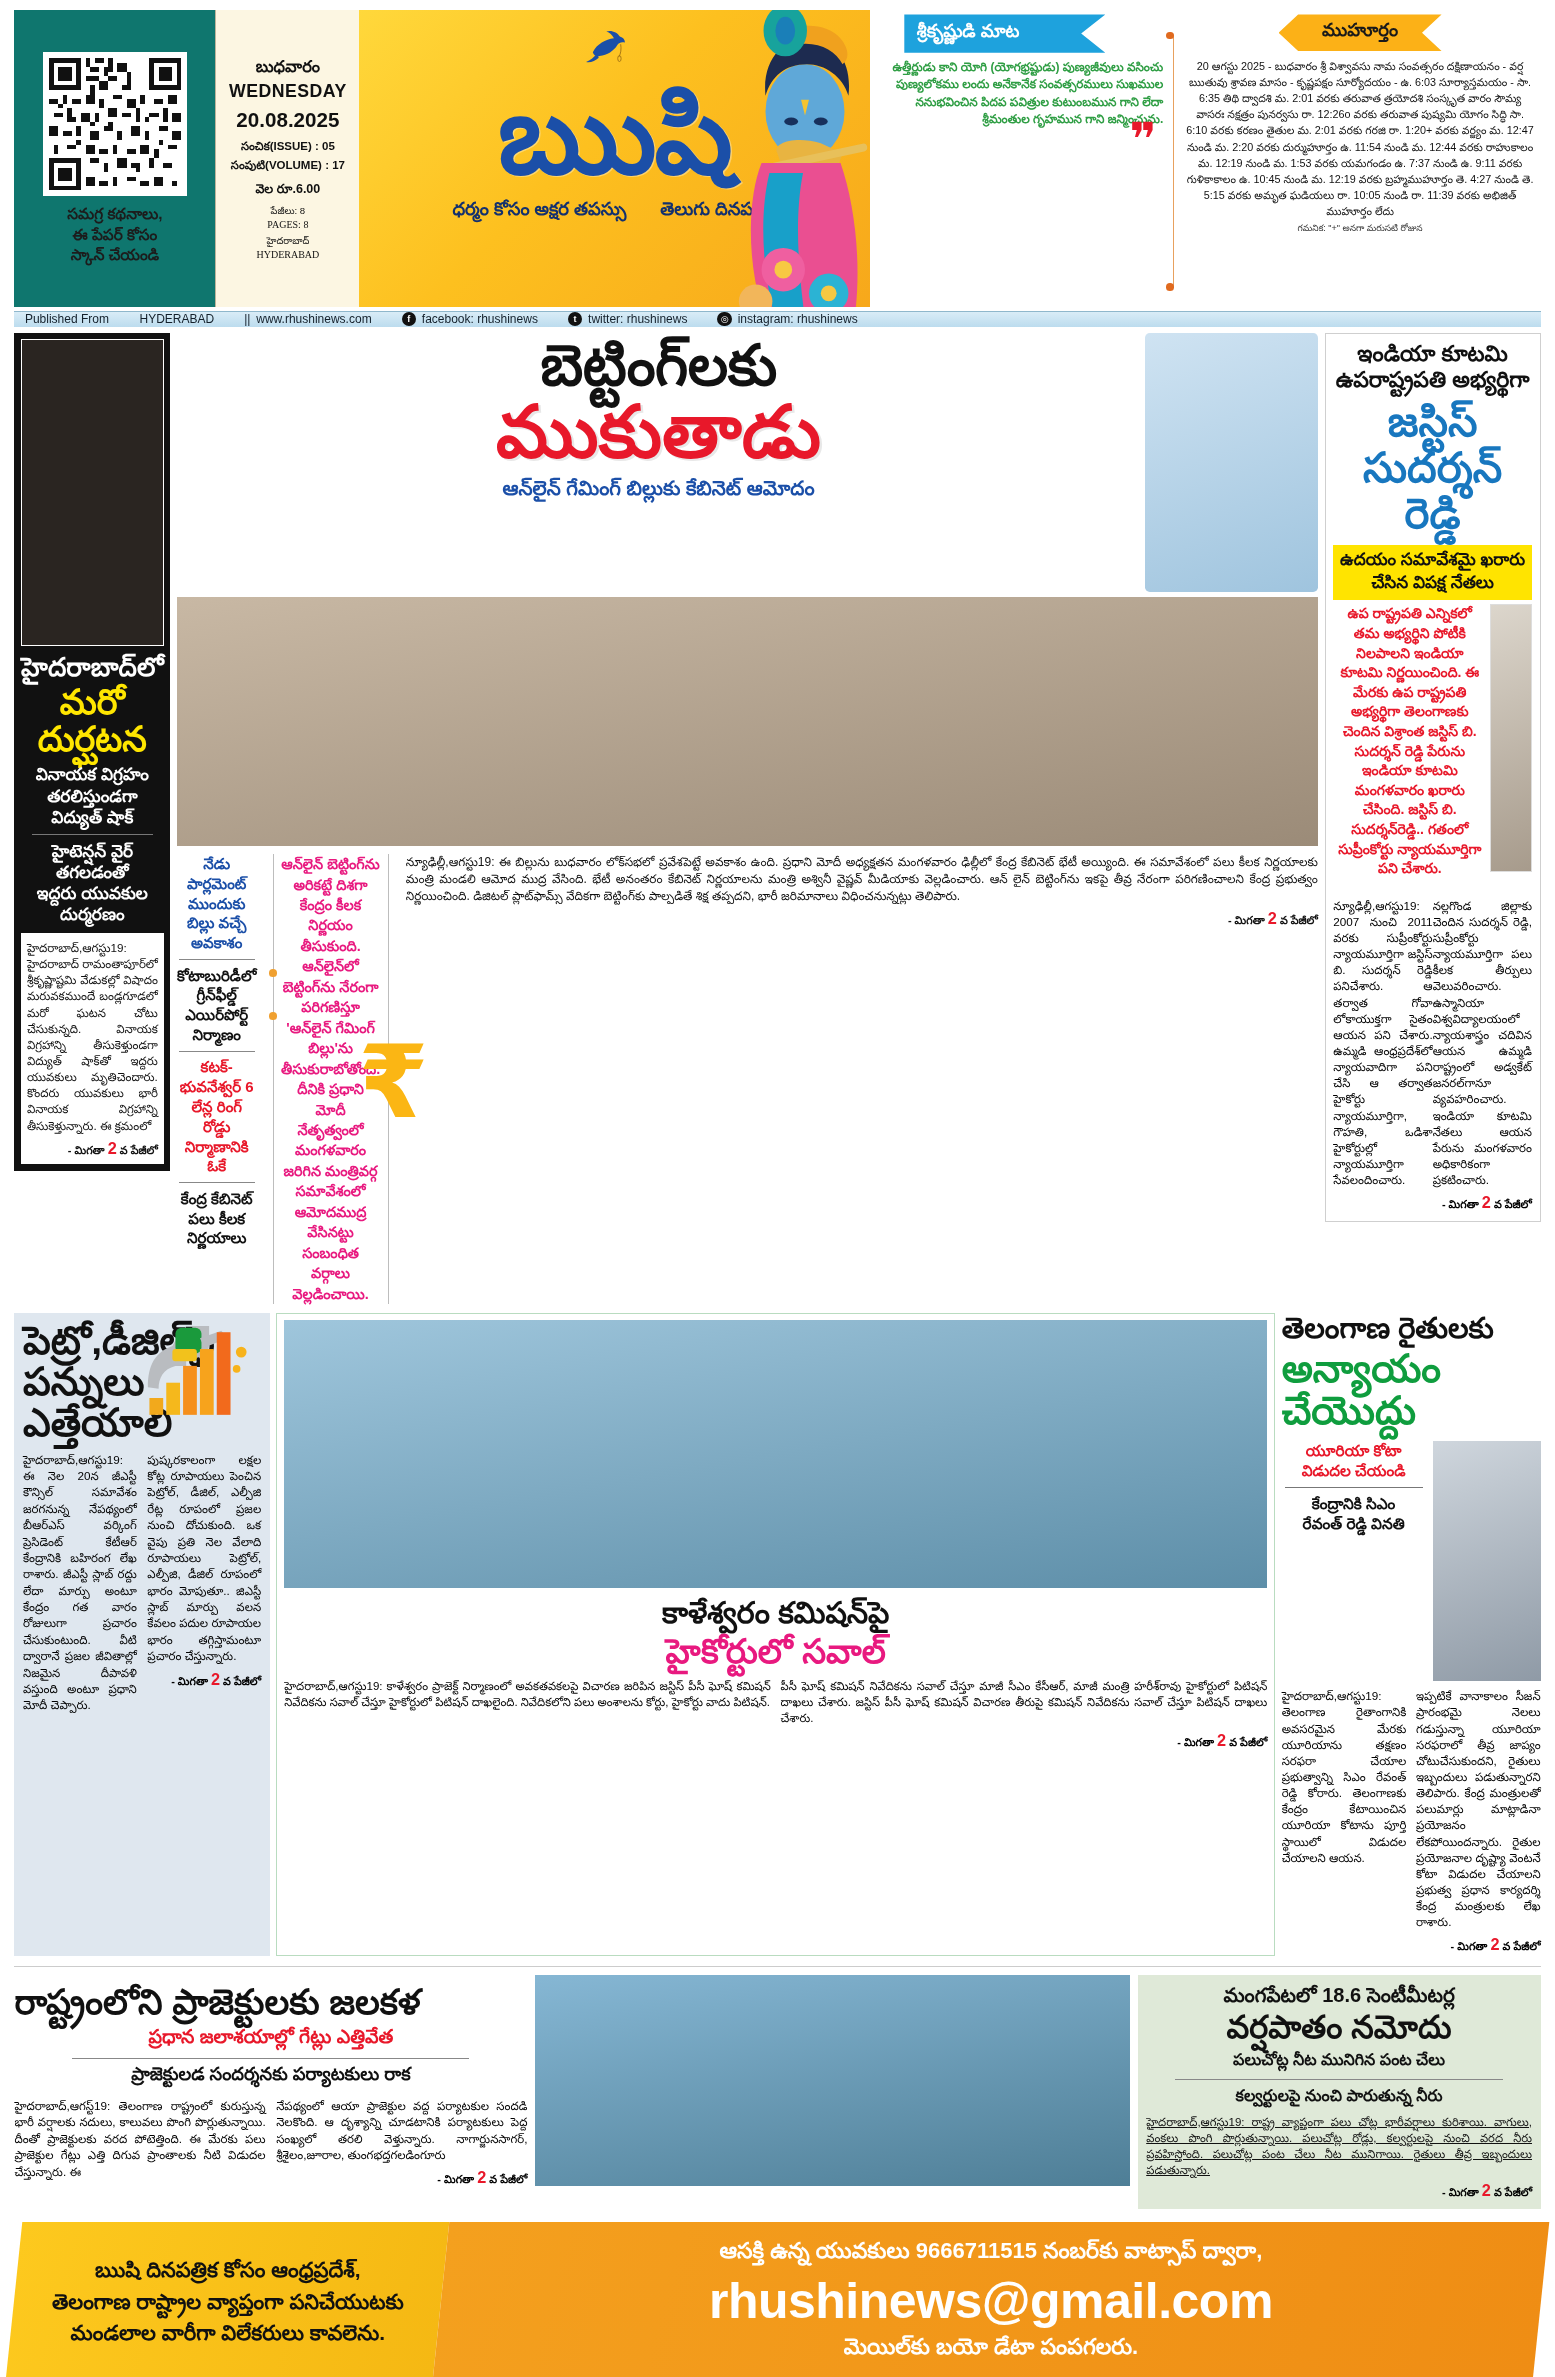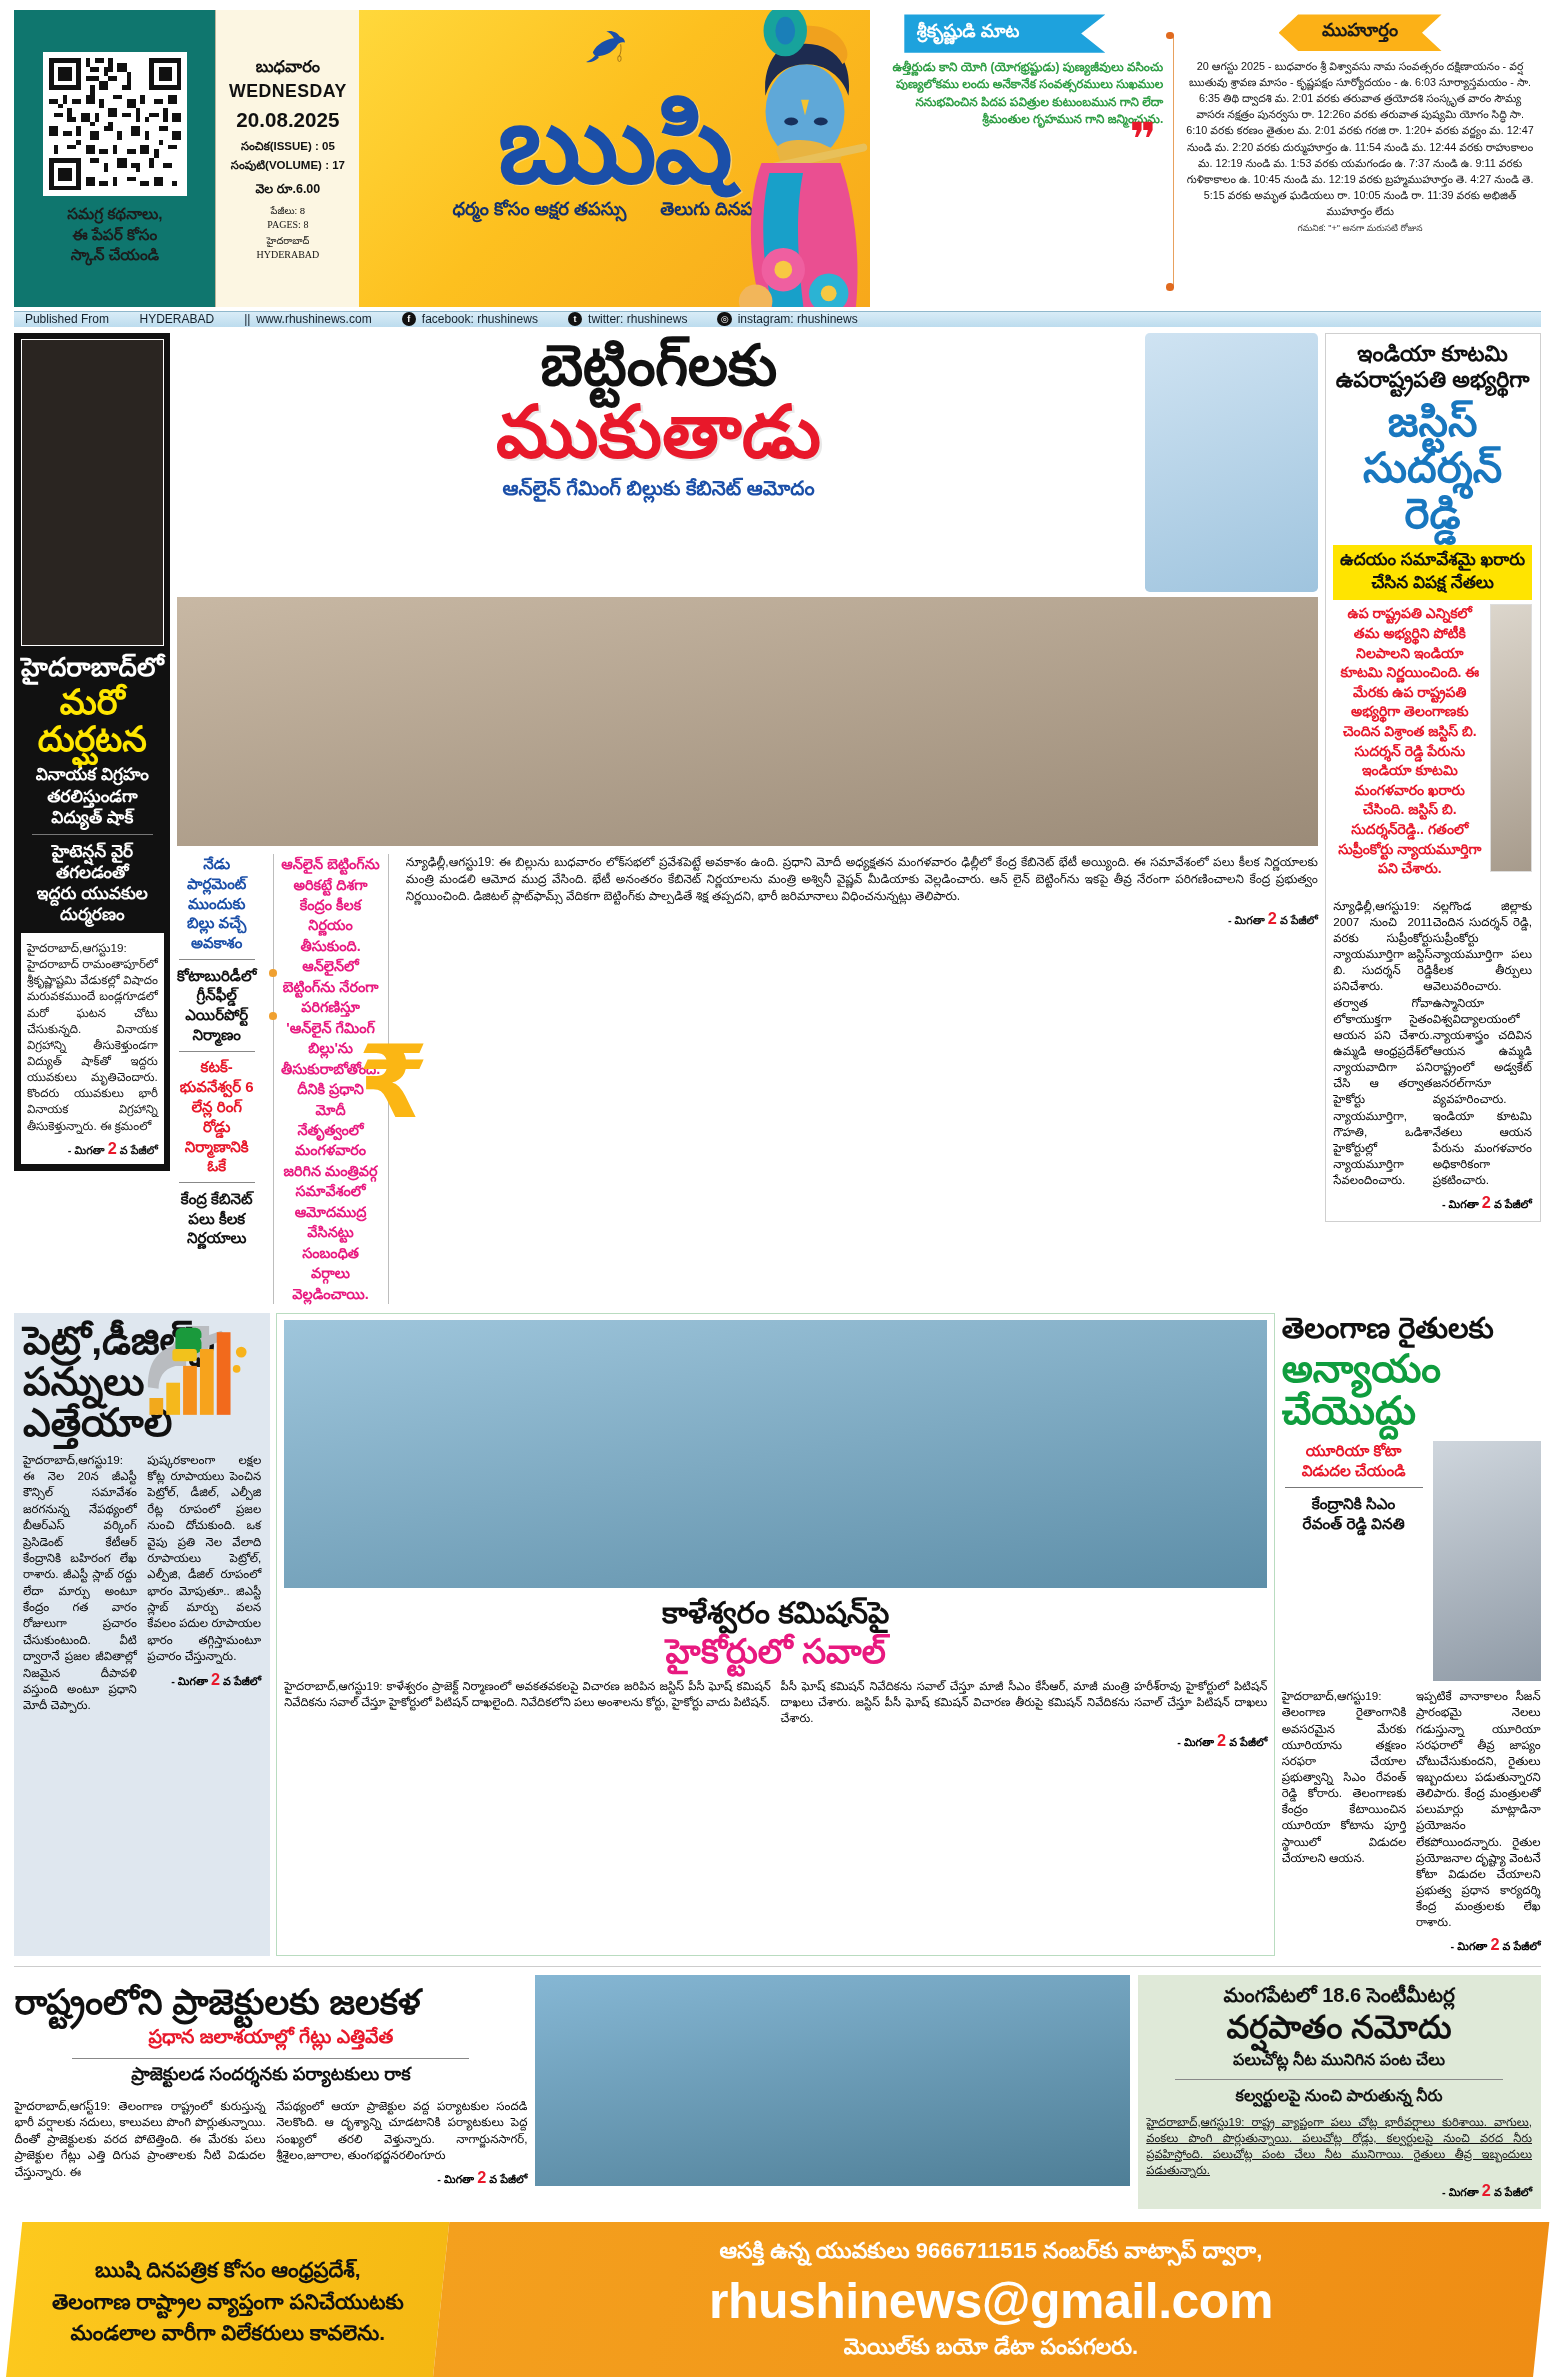--- a/index.html
+++ b/index.html
@@ -27,21 +27,21 @@
   .mh-date .ln2 { font-size:11.5px; color:#111; margin-top:2.9px; font-weight:600;}
   .mh-date .pr { font-size:12.5px; color:#111; margin-top:6.7px; font-weight:700;}
   .mh-date .pg { font-size:9.6px; color:#111; margin-top:6.7px; }
   .mh-date .pgE { font-size:10px; color:#111; font-family:"Liberation Serif", serif;}
   .mh-date .cy { font-size:9.6px; color:#111; margin-top:4.8px;}
   .mh-date .cyE { font-size:10px; color:#111; font-family:"Liberation Serif", serif;}
 
   .mh-logo { flex: 1 1 auto; position:relative; background:linear-gradient(135deg,#ffd83b 0%, #fdc01f 45%, #f7a81b 100%);
              display:flex; flex-direction:column; align-items:center; justify-content:center; overflow:hidden; }
   .logo-title { font-size:110px; font-weight:800; color:#1b4fa8; line-height:0.95; letter-spacing:-1.9px;
-                text-shadow: 1.4px 1.4px 0 rgba(255,255,255,.35); }
+                text-shadow: 1.4px 1.4px 0 rgba(255,255,255,.35); font-family: Liberation Mono, monospace; }
   .logo-sub { display:flex; gap:34px; margin-top:2.9px; }
   .logo-sub span { font-size:18px; color:#13306e; font-weight:700; }
   .dove { position:absolute; left:44%; top:19px; width:43px; height:38px; }
   .krishna-img { position:absolute; right:-14.4px; top:-4.8px; width:158px; height:316px; }
 
   .mh-quote { width: 307px; background:#fff; position:relative; padding: 4.8px 3.8px 0 6.7px; }
   .qbanner { background:#1ea2dd; color:#fff; font-size:18px; font-weight:800; padding:6.7px 19px 6.7px 12.5px;
              width: 201px; clip-path: polygon(0 0, 100% 0, 88% 50%, 100% 100%, 0 100%); margin-left:28px;}
   .qtext { margin-top:6.7px; font-size:12px; line-height:1.42; color:#2f9e44; text-align:right; font-weight:600; padding-right:9.6px;}
   .qmark { text-align:right; padding-right:16.3px; margin-top:2.9px; font-size:46px; color:#e8182a; line-height:.4; font-weight:900;}
@@ -544,21 +544,21 @@
 
     <div class="rowC">
       <div class="proj">
         <h1>రాష్ట్రంలోని ప్రాజెక్టులకు జలకళ</h1>
         <div class="red">ప్రధాన జలాశయాల్లో గేట్లు ఎత్తివేత</div>
         <hr>
         <div class="blk">ప్రాజెక్టులడ సందర్శనకు పర్యాటకులు రాక</div>
         <div class="two">
           <div>హైదరాబాద్,ఆగస్ట్19: తెలంగాణ రాష్ట్రంలో కురుస్తున్న భారీ వర్షాలకు నదులు, కాలువలు పొంగి పొర్లుతున్నాయి. దీంతో ప్రాజెక్టులకు వరద పోటెత్తింది. ఈ మేరకు పలు ప్రాజెక్టుల గేట్లు ఎత్తి దిగువ ప్రాంతాలకు నీటి విడుదల చేస్తున్నారు. ఈ</div>
           <div>
-            <div>నేపథ్యంలో ఆయా ప్రాజెక్టుల వద్ద పర్యాటకుల సందడి నెలకొంది. ఆ దృశ్యాన్ని చూడటానికి పర్యాటకులు పెద్ద సంఖ్యలో తరలి వెళ్తున్నారు. నాగార్జునసాగర్, శ్రీశైలం,జూరాల, తుంగభద్జనరలింగూరు</div>
+            <div>నేపథ్యంలో ఆయా ప్రాజెక్టుల వద్ద పర్యాటకుల సందడి నెలకొంది. ఆ దృశ్యాన్ని చూడటానికి పర్యాటకులు పెద్ద సంఖ్యలో తరలి వెళ్తున్నారు. నాగార్జునసాగర్, శ్రీశైలం,జూరాల, తుంగభద్తగలడింగూరు</div>
             <div class="cont">
               <span>- మిగతా</span>
               <b>2</b>
               <span>వ పేజీలో</span>
             </div>
           </div>
         </div>
       </div>
 
       <div class="damphoto"></div>

